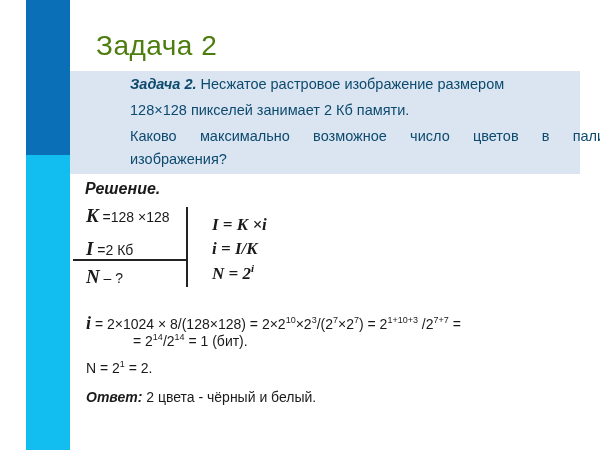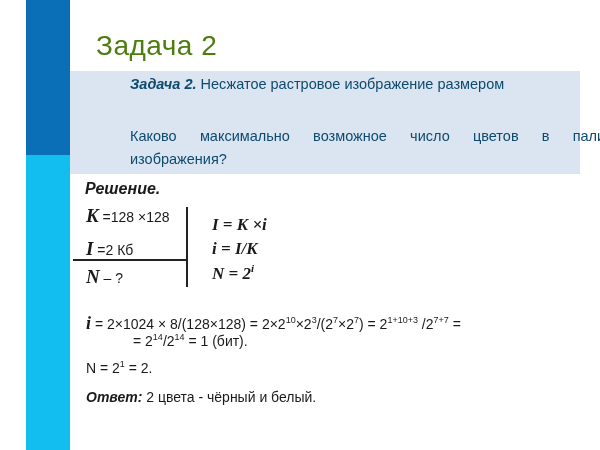--- a/index.html
+++ b/index.html
@@ -38,20 +38,21 @@
 
 <div class="bar-dark"></div>
 <div class="bar-light"></div>
 
 <div class="title">Задача 2</div>
 
 <div class="task-box">
   <div class="task-line" style="top:5px;">
     <span class="bi">Задача 2.</span><span> Несжатое растровое изображение размером</span>
   </div>
+  <div class="task-line" style="top:31px;">128×128 пикселей занимает 2 Кб памяти.</div>
   <div class="task-line justify" style="top:57px;">
     <span>Каково</span>
     <span>максимально</span>
     <span>возможное</span>
     <span>число</span>
     <span>цветов</span>
     <span>в</span>
     <span>палитре</span>
   </div>
   <div class="task-line" style="top:80px;">изображения?</div>

